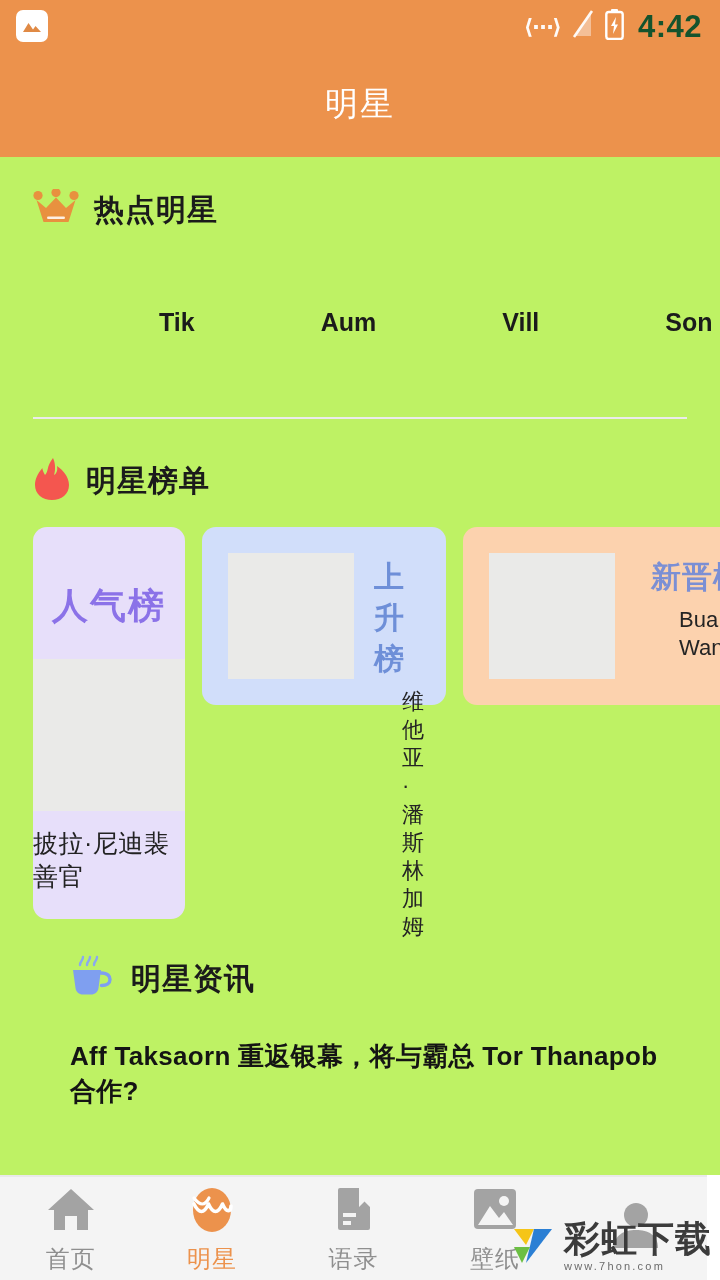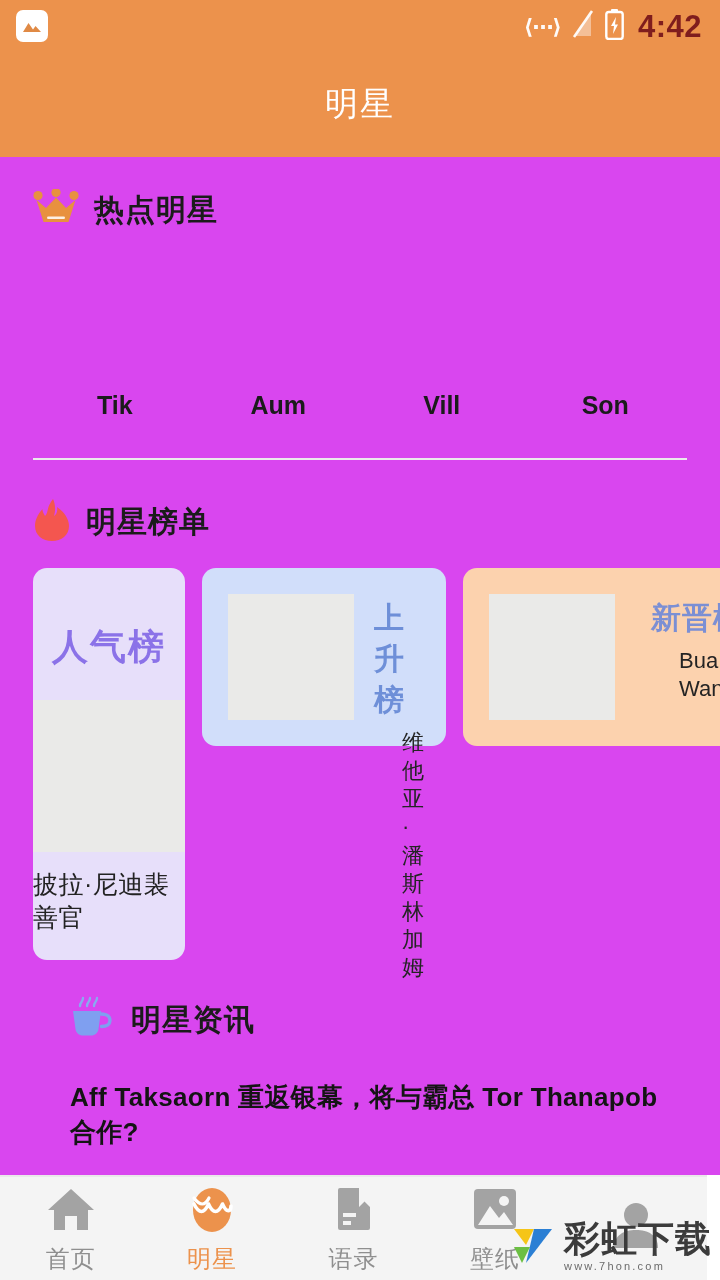--- a/index.html
+++ b/index.html
@@ -16,46 +16,46 @@
     background:#ec924c; display:flex; align-items:center;
     padding:0 18px 0 16px;
   }
   .sb-left{ display:flex; align-items:center; gap:8px; }
   .photo-icon{
     width:32px; height:32px; border-radius:7px; background:#ffffff;
     display:flex; align-items:center; justify-content:center;
   }
   .sb-right{ margin-left:auto; display:flex; align-items:center; gap:11px; }
   .sb-time{
-    color:#7f1d1d; font-size:31px; font-weight:600; letter-spacing:.5px;
+    color:#14532d; font-size:31px; font-weight:600; letter-spacing:.5px;
     line-height:1; margin-left:3px; font-family:"Liberation Sans",sans-serif;
   }
   .dev-icon{ color:#fff; font-size:21px; font-weight:700; line-height:1;
              letter-spacing:-1px; opacity:.97; }
 
   
   .appbar{
     position:absolute; top:52px; left:0; width:720px; height:105px;
     background:#ec924c; display:flex; align-items:center; justify-content:center;
   }
   .appbar-title{ color:#fff; font-size:33px; font-weight:500; letter-spacing:2px; }
 
   
   .content{ position:absolute; top:157px; left:0; width:720px; height:1018px;
-            background:#d946ef; overflow:hidden; }
+            background:#bef264; overflow:hidden; }
 
   .section-head{ display:flex; align-items:center; gap:15px; padding:0 33px; }
   .section-title{ font-size:30px; font-weight:700; color:#1b1b1b; letter-spacing:1px; }
 
   
   .hot-wrap{ margin-top:32px; }
   .star-row{
     display:flex; margin-top:22px; padding:0 33px;
   }
-  .star-cell{ flex:1 1 0; display:flex; flex-direction:column; align-items:center;justify-content:flex-end; }
+  .star-cell{ flex:1 1 0; display:flex; flex-direction:row; align-items:center;justify-content:flex-end; }
   .star-thumb{ width:126px; height:126px; border-radius:8px; background:transparent; }
   .star-name{ margin-top:12px; font-size:25px; font-weight:700; color:#1b1b1b; }
 
   .divider{ height:2px; background:#ebebeb; margin:38px 33px 0 33px; }
 
   
   .rank-wrap{ margin-top:38px; }
   .rank-grid{
     display:flex; gap:17px; padding:0 33px; margin-top:22px;
   }

